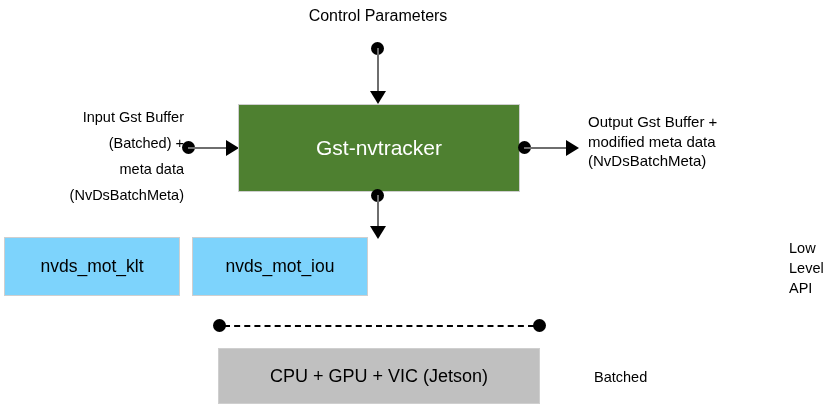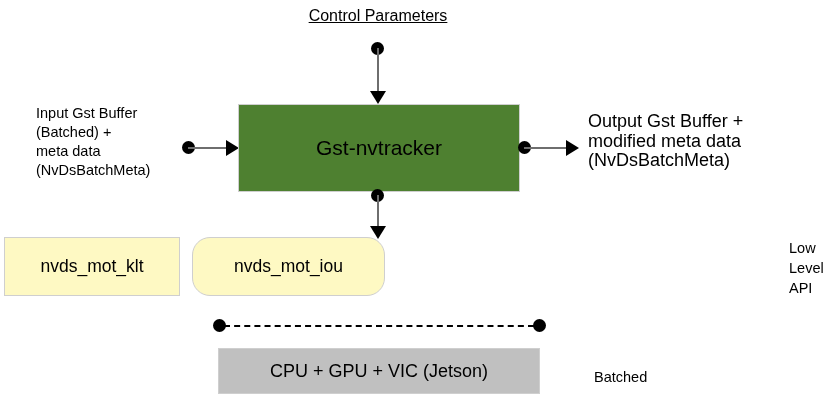--- a/index.html
+++ b/index.html
@@ -24,33 +24,33 @@
     color: #000000;
     font-size: 15px;
     line-height: 19px;
     white-space: pre-line;
   }
   #title-control-parameters {
     left: 0; top: 6px;
     width: 756px;
     text-align: center;
     font-size: 16px;
-    text-decoration: underline;
   }
   #label-input {
     left: 36px; top: 104px;
     width: 148px;
+    text-align: right;
     font-size: 14.5px;
-    line-height: 19px;
+    line-height: 26px;
   }
   #label-output {
     left: 588px; top: 112px;
     width: 230px;
     text-align: left;
-    font-size: 18px;
+    font-size: 15px;
     line-height: 19.5px;
   }
   #label-lowlevel {
     left: 789px; top: 238px;
     width: 60px;
     text-align: left;
     font-size: 14.5px;
     line-height: 20px;
   }
   #label-hardware {
@@ -63,37 +63,37 @@
     box-sizing: border-box;
     display: flex;
     align-items: center;
     justify-content: center;
     border: 1px solid #cfcfcf;
   }
   #block-gst-nvtracker {
     left: 238px; top: 104px;
     width: 282px; height: 88px;
     background: #4e8030;
-    color: #000000;
+    color: #ffffff;
     font-size: 21px;
   }
   .ll-box {
     top: 237px;
     height: 59px;
-    background: #fef9c3;
+    background: #7dd3fc;
     color: #000000;
     font-size: 17.5px;
   }
   #box-nvds-mot-klt   { left: 4px;   width: 176px; }
-  #box-nvds-mot-iou   { left: 192px; width: 193px; border-radius: 18px; }
+  #box-nvds-mot-iou   { left: 192px; width: 176px; }
   #box-nvds-mot-nvdcf { left: 384px; width: 192px; }
   #box-3rd-party      { left: 584px; width: 182px; }
   #box-hardware {
     left: 218px; top: 348px;
-    width: 322px; height: 46px;
+    width: 322px; height: 56px;
     background: #c0c0c0;
     color: #000000;
     font-size: 18px;
   }
 
   
   .dot {
     width: 13px; height: 13px;
     border-radius: 50%;
     background: #000000;

